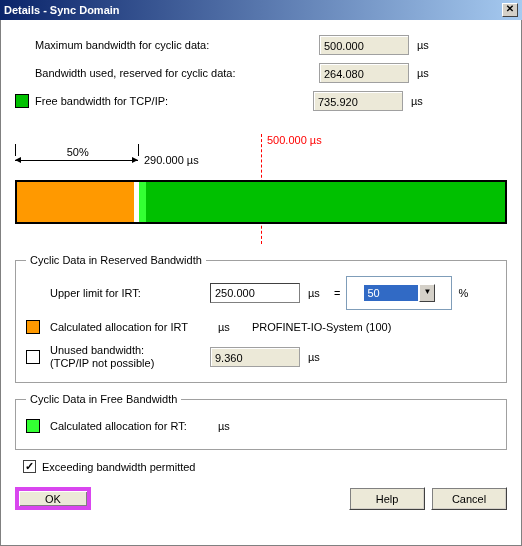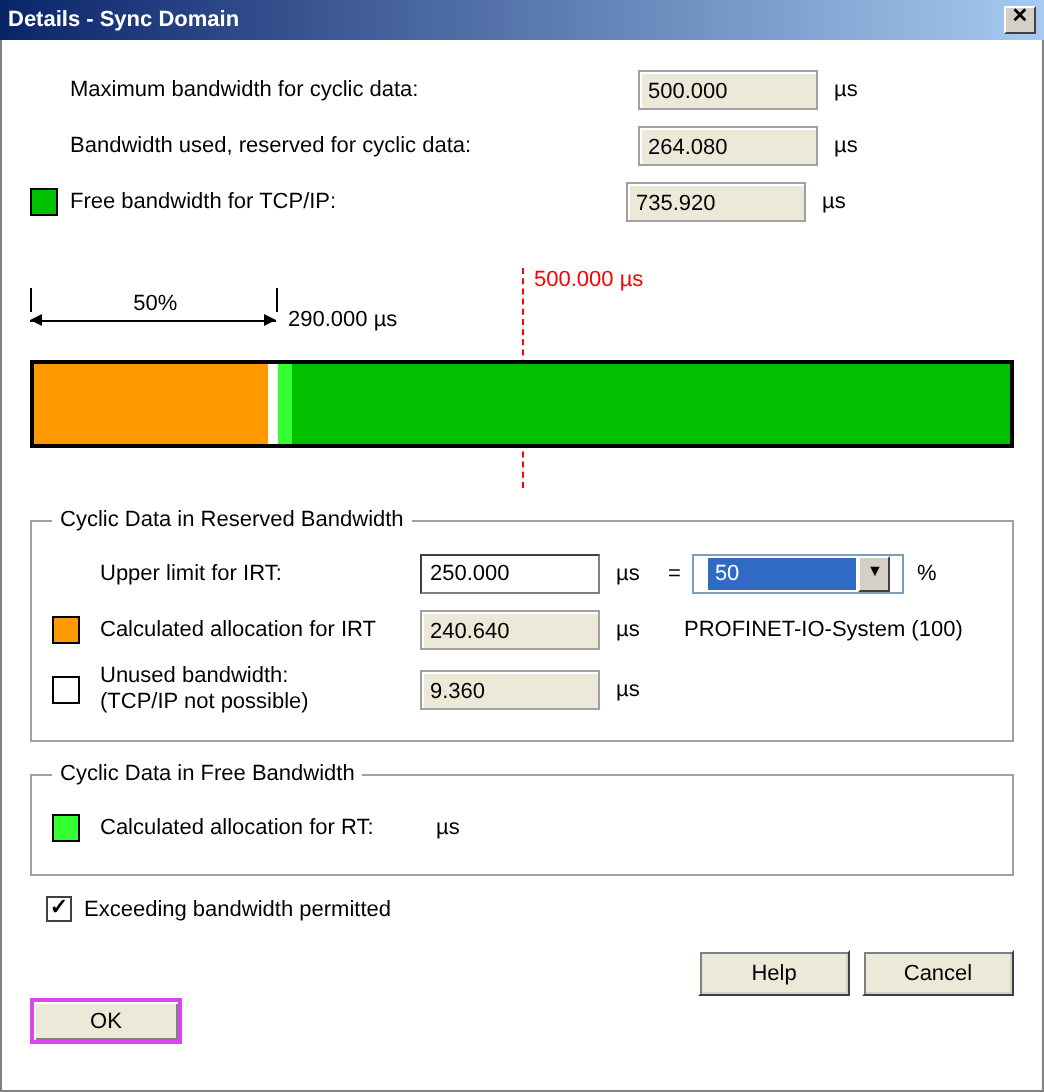--- a/index.html
+++ b/index.html
@@ -155,21 +155,21 @@
   .grp-lbl { flex: 0 0 160px; margin-left: 4px; }
   .grp-lbl2 { flex: 0 0 160px; margin-left: 4px; line-height: 13px; }
   .eq { padding: 0 6px; }
   .select {
     width: 106px;
     height: 20px;
     background: #fff;
     border: 1px solid #7F9DB9;
     display: flex;
     align-items: center;
-    padding: 6px;
+    padding: 16px;
     font-size: 11px;
   }
   .select .sel-text {
     flex: 1;
     background: #316AC5;
     color: #fff;
     padding: 1px 3px;
     margin: 1px;
     height: 16px;
     line-height: 14px;
@@ -216,23 +216,22 @@
     font-family: Tahoma, Arial, sans-serif;
     font-size: 11px;
     background: #ECE9D8;
     border: 1px solid #404040;
     border-top-color: #fff;
     border-left-color: #fff;
     box-shadow: 1px 1px 0 #808080 inset, -1px -1px 0 #D4D0C8 inset;
     cursor: pointer;
   }
   button.winbtn.default {
-    border: 2px solid #d946ef;
+    border: 4px solid #d946ef;
     box-shadow: 1px 1px 0 #fff inset, -1px -1px 0 #808080 inset;
-    margin-top: 24px;
   }
 </style>
 </head>
 <body>
 
 <div class="titlebar">
   <span>Details - Sync Domain</span>
   <div class="close-btn">✕</div>
 </div>
 
@@ -288,21 +287,20 @@
       <span class="eq">=</span>
       <div class="select">
         <span class="sel-text">50</span>
         <span class="sel-btn">▼</span>
       </div>
       <span class="pct">%</span>
     </div>
     <div class="grp-row">
       <span class="swatch orange"></span>
       <span class="grp-lbl">Calculated allocation for IRT</span>
-      <div class="val ro">240.640</div>
       <span class="unit">µs</span>
       <span class="sysname">PROFINET-IO-System (100)</span>
     </div>
     <div class="grp-row">
       <span class="swatch white"></span>
       <span class="grp-lbl2">
         <span>Unused bandwidth:</span><br>
         <span>(TCP/IP not possible)</span>
       </span>
       <div class="val ro">9.360</div>

